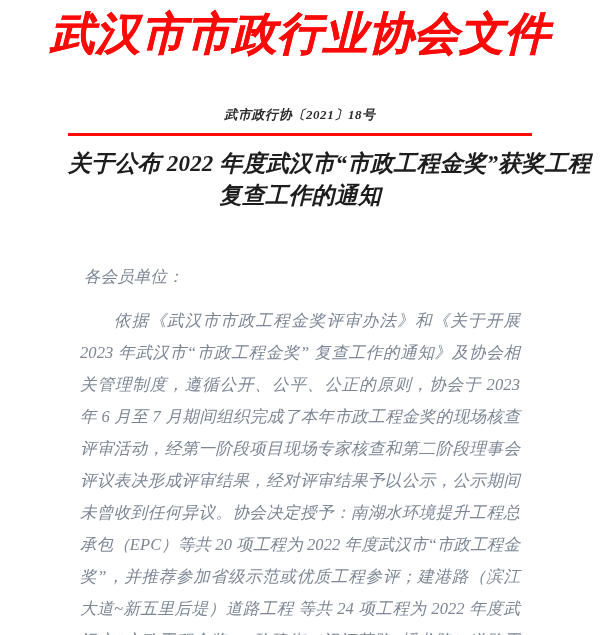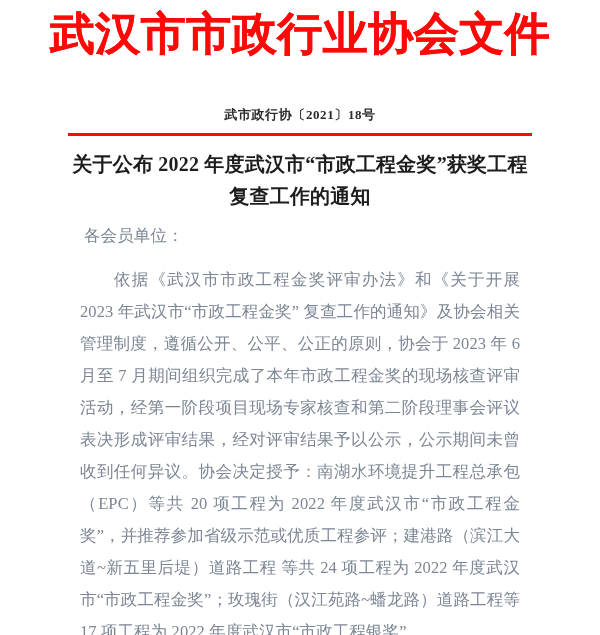--- a/index.html
+++ b/index.html
@@ -11,20 +11,21 @@
     width: 600px;
     height: 635px;
     overflow: hidden;
     font-family: "Liberation Serif", "DejaVu Serif", serif;
   }
   .page {
     position: relative;
     width: 508px;
     height: 635px;
     background: #ffffff;
+    font-style: italic;
   }
 
   
   .masthead {
     position: absolute;
     left: 0;
     top: 6px;
     width: 600px;
     text-align: center;
   }
@@ -66,21 +67,21 @@
   }
 
   
   .doc-title {
     position: absolute;
     left: 68px;
     top: 148px;
     width: 464px;
     text-align: center;
     color: #1d1d1d;
-    font-size: 20px;
+    font-size: 23px;
     font-weight: 700;
     line-height: 32px;
     letter-spacing: 0.2px;
   }
   .doc-title .tline {
     display: block;
     white-space: nowrap;
   }
 
   
@@ -90,20 +91,21 @@
     top: 220px;
     width: 464px;
     color: #7c8694;
     font-size: 16.5px;
     line-height: 32px;
     letter-spacing: 0.1px;
   }
   .salutation {
     text-indent: 16px;
     white-space: nowrap;
+    margin-top: 41px;
   }
   .body-para {
     margin: 12px;
     text-indent: 34px;
     text-align: justify;
     text-justify: inter-character;
     text-align-last: left;
   }
 </style>
 </head>

